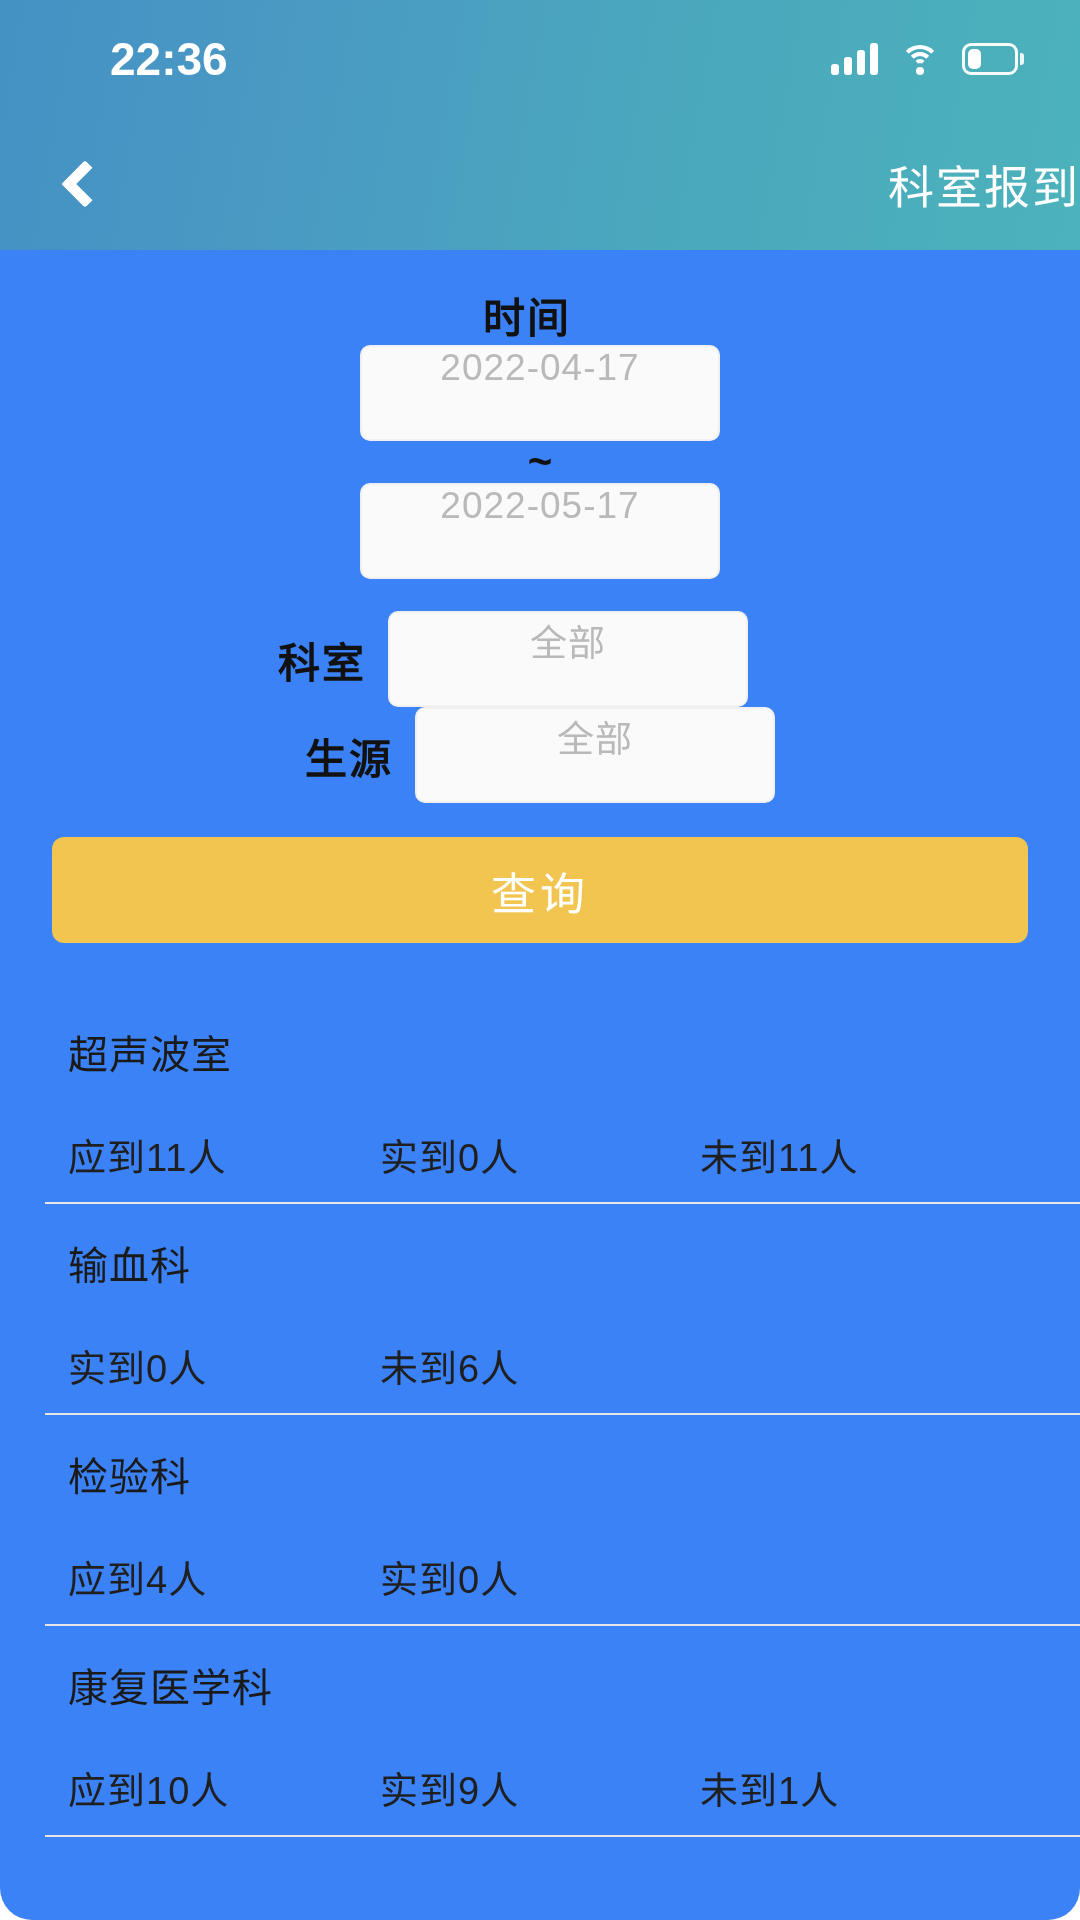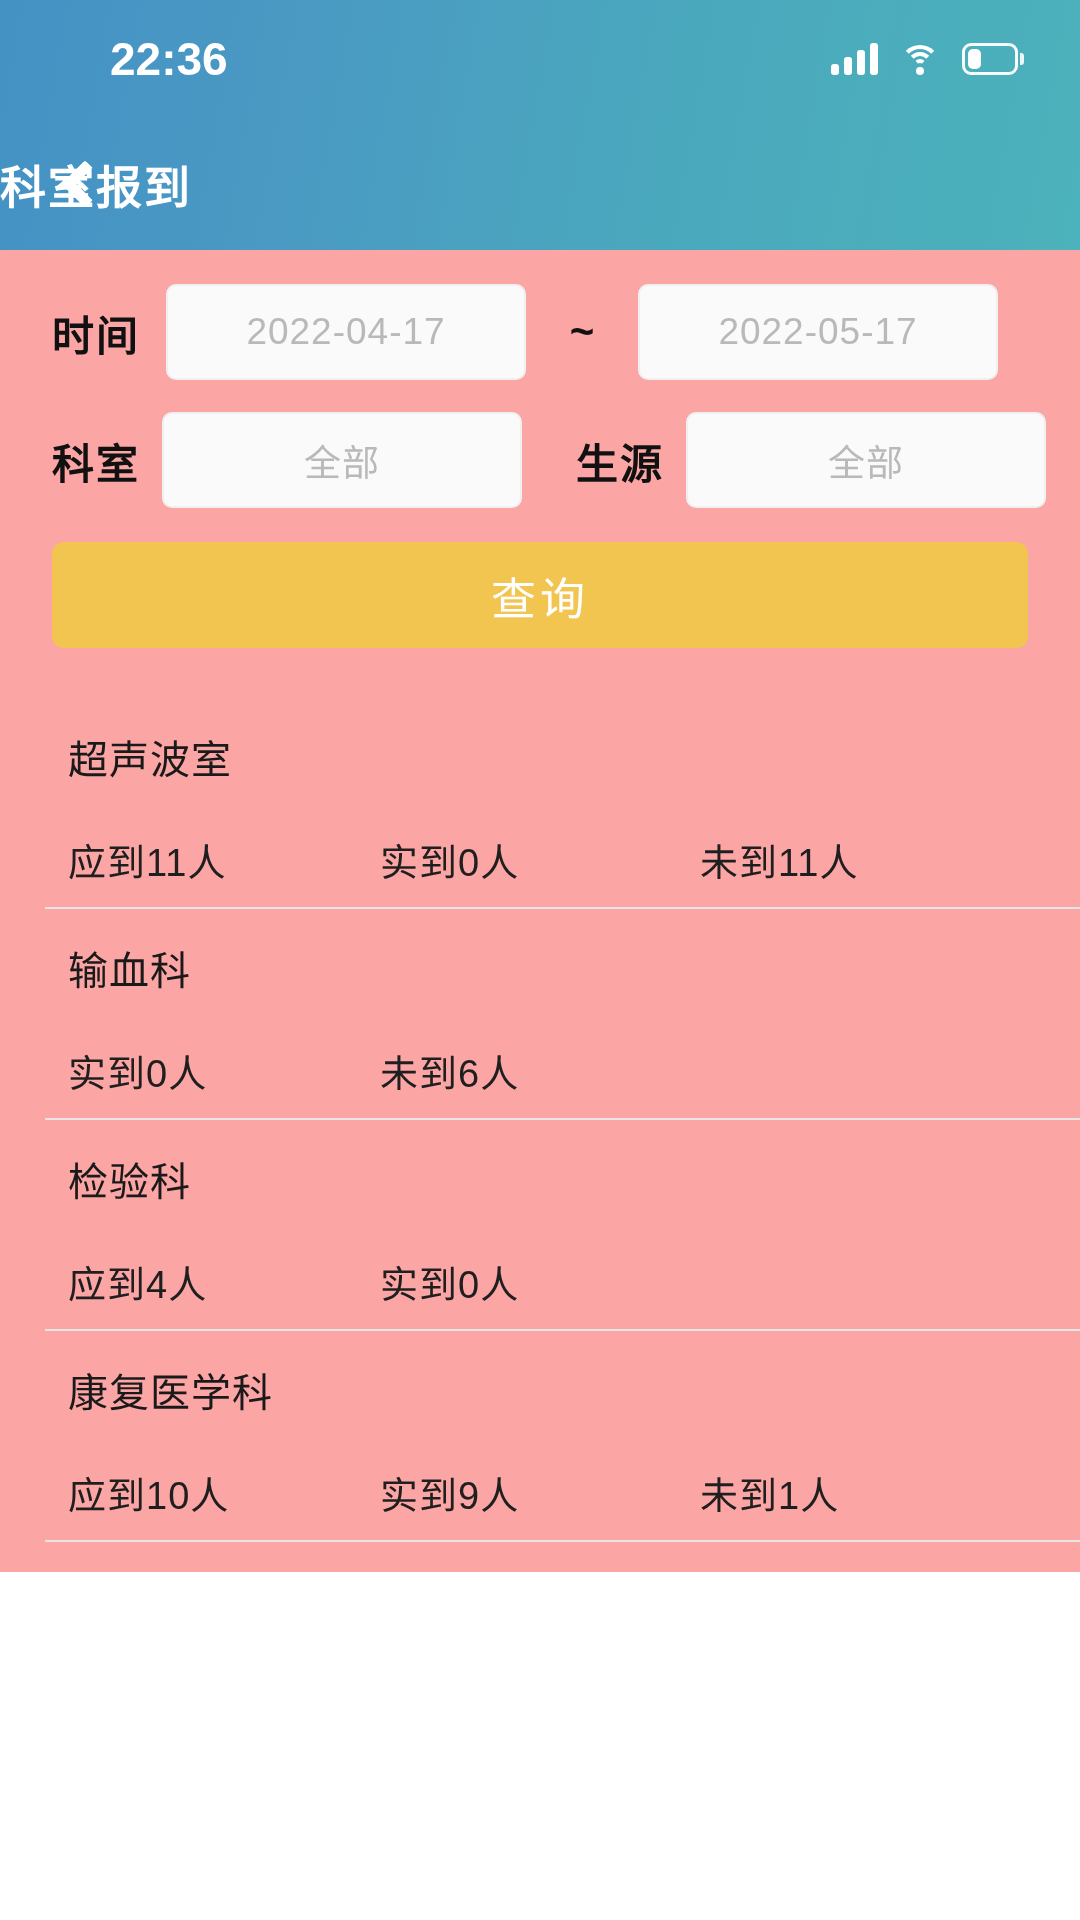--- a/index.html
+++ b/index.html
@@ -3,21 +3,21 @@
 <meta charset="utf-8">
 <title>科室报到</title>
 <style>
   * { margin:0; padding:0; box-sizing:border-box; }
   html, body {
     width:1080px; height:1920px;
     background:#ffffff;
     font-family:"Liberation Sans","DejaVu Sans",sans-serif;
     overflow:hidden;
   }
-  #app { position:relative; width:1080px; height:1572px; background:#fca5a5; }
+  #app { position:relative; width:1080px; height:1920px; background:#3b82f6;border-radius:32px; }
 
   
   .header {
     position:relative;
     width:1080px; height:250px;
     background:linear-gradient(100deg,#4491c4 0%,#4a9ac3 28%,#4aa8bd 62%,#4cb2bb 100%);
   }
   .statusbar {
     position:absolute; left:0; top:0;
     width:1080px; height:118px;
@@ -81,42 +81,42 @@
     display:flex; align-items:center; justify-content:center;
     cursor:pointer;
   }
   .chev {
     width:34px; height:34px;
     border-left:11px solid #fff; border-bottom:11px solid #fff;
     transform:rotate(45deg);
     border-radius:4px 0 4px 3px;
   }
   .nav-title {
-    width:1080px; text-align:left;
-    color:#ffffff; font-size:46px; font-weight:700;
+    width:1080px; text-align:right;
+    color:#ffffff; font-size:46px; font-weight:400;
     letter-spacing:2px;
   }
 
   
   .filters { padding:34px 52px 0 52px; }
-  .frow { display:flex; align-items:center; }
+  .frow { display:flex; align-items:center;flex-direction:column; }
   .frow.time { margin-bottom:32px; }
   .frow.dept { margin-bottom:34px; }
 
   .flabel {
     color:#111; font-size:42px; font-weight:700;
     letter-spacing:2px; white-space:nowrap;
     flex:0 0 auto;
   }
   .field {
     height:96px;
     background:#fafafa;
     border:2px solid #f0f0f0;
     border-radius:10px;
-    display:flex; align-items:center; justify-content:center;
+    display:flex; justify-content:center;
     cursor:pointer;
   }
   .field .ph {
     color:#b9b9b9; font-size:37px; font-weight:400;
     letter-spacing:1px;
   }
   .frow.time .flabel { margin-right:26px; }
   .frow.time .field { width:360px; }
   .tilde {
     flex:0 0 auto;

